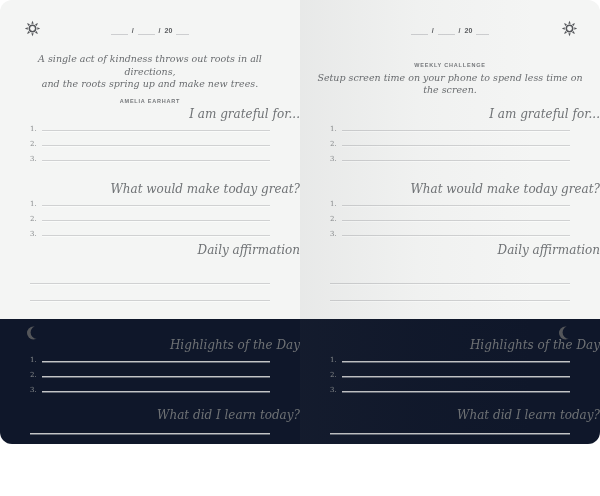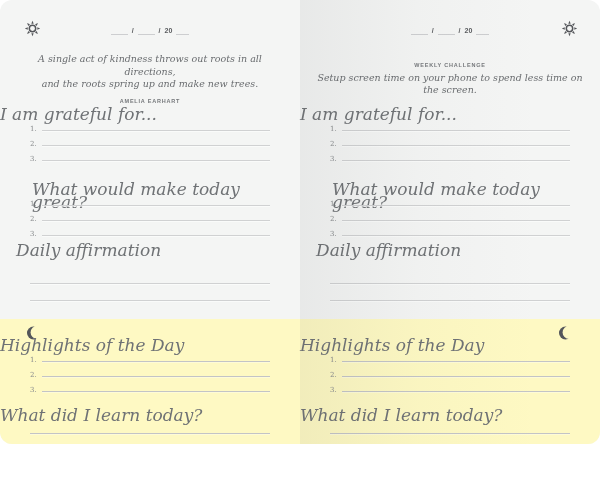--- a/index.html
+++ b/index.html
@@ -29,22 +29,22 @@
   .quote{position:absolute;top:53px;left:18px;right:18px;text-align:center;
          font-style:italic;font-size:9.5px;line-height:12.5px;color:#696c6f;}
   .attribution{margin-top:4px;font-family:"Liberation Sans",sans-serif;font-style:normal;
          font-weight:bold;font-size:5.5px;letter-spacing:0.8px;color:#75787b;}
   .challenge-label{position:absolute;top:62px;left:0;right:0;text-align:center;
          font-family:"Liberation Sans",sans-serif;font-weight:bold;font-size:5.5px;
          letter-spacing:0.8px;color:#75787b;}
   .challenge-text{position:absolute;top:72px;left:14px;right:14px;text-align:center;
          font-style:italic;font-size:9.5px;line-height:12px;color:#696c6f;}
   
-  .heading{position:absolute;left:0;right:0;margin:0;text-align:left;font-weight:normal;
-         font-style:italic;font-size:17px;line-height:13px;color:#6f7275;}
+  .heading{position:absolute;left:0;right:0;margin:0;text-align:right;font-weight:normal;
+         font-style:italic;font-size:12px;line-height:13px;color:#6f7275;}
   .h-grateful{top:108px;}
   .h-great{top:183px;margin-left:32px;}
   .h-affirm{top:244px;padding-left:16px;}
   .h-highlights{top:20px;}
   .h-learn{top:90px;}
   
   .list{position:absolute;left:30px;right:30px;}
   .list-grateful{top:118px;}
   .list-great{top:193px;}
   .list-highlights{top:30px;}
@@ -53,21 +53,21 @@
   .rule{flex:1;height:1px;margin-left:4px;margin-bottom:2px;background:#d0d1d2;box-shadow:0 1px 0 rgba(255,255,255,0.55);}
   .evening .rule{background:#c3c4c6;box-shadow:0 1px 0 rgba(255,255,255,0.35);}
   
   .plain-line{position:absolute;left:30px;right:30px;height:1px;background:#d0d1d2;box-shadow:0 1px 0 rgba(255,255,255,0.55);}
   .pl-affirm-1{top:283px;}
   .pl-affirm-2{top:300px;}
   .evening .plain-line{background:#c3c4c6;box-shadow:0 1px 0 rgba(255,255,255,0.35);}
   .pl-learn-1{top:114px;}
   .pl-learn-2{top:129px;}
   
-  .evening{position:absolute;top:319px;left:0;right:0;bottom:0;background:#fef9c3;}
+  .evening{position:absolute;top:319px;left:0;right:0;bottom:0;background:#0f172a;}
   .page-num{position:absolute;top:144px;left:0;right:0;text-align:center;font-size:10px;color:#85888b;}
 </style>
 </head>
 <body>
 
 <div class="book">
 
   <section class="page left">
     <span class="icon sun">
       <svg width="17" height="17" viewBox="0 0 16 16">

